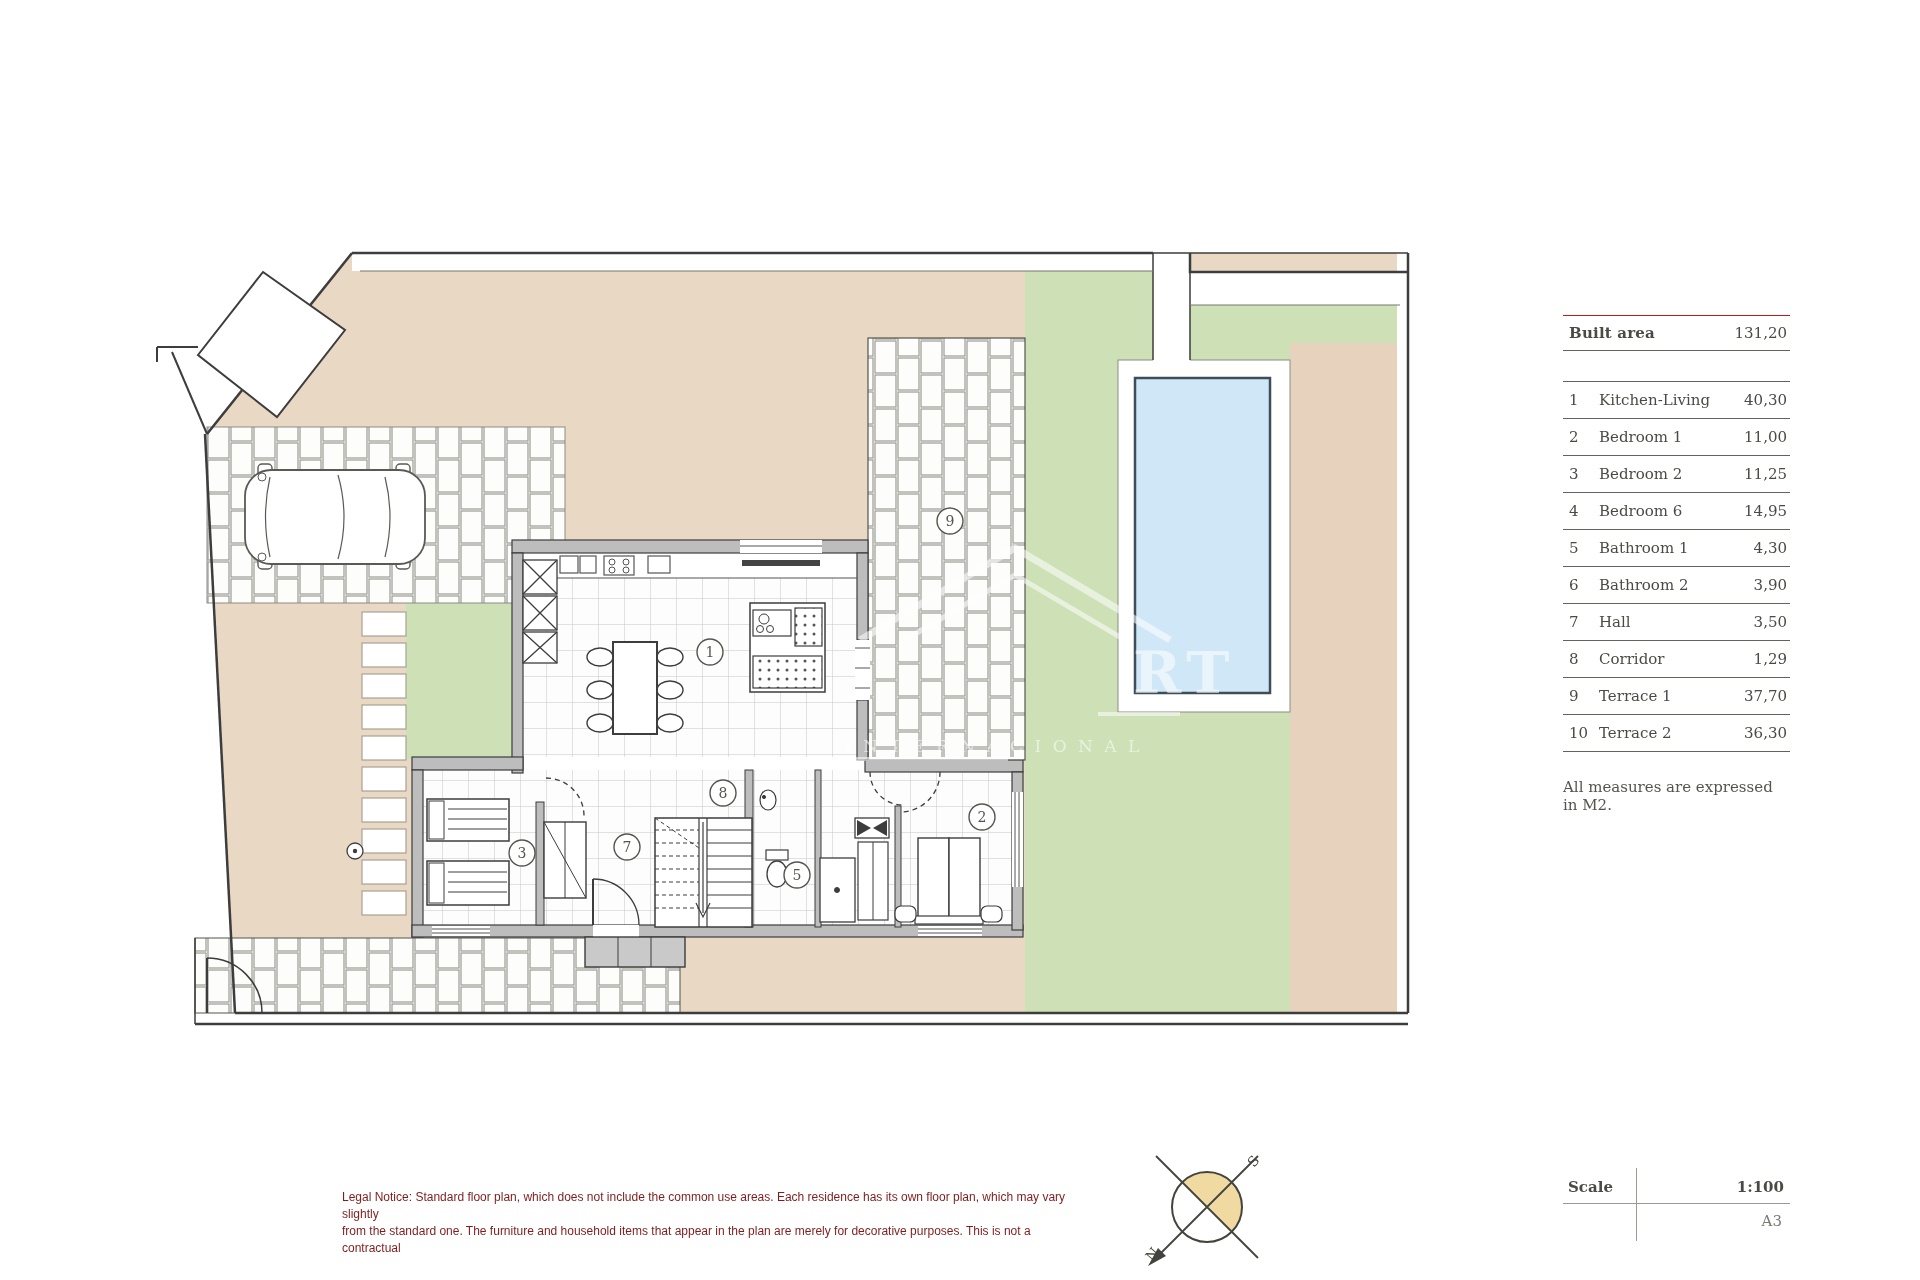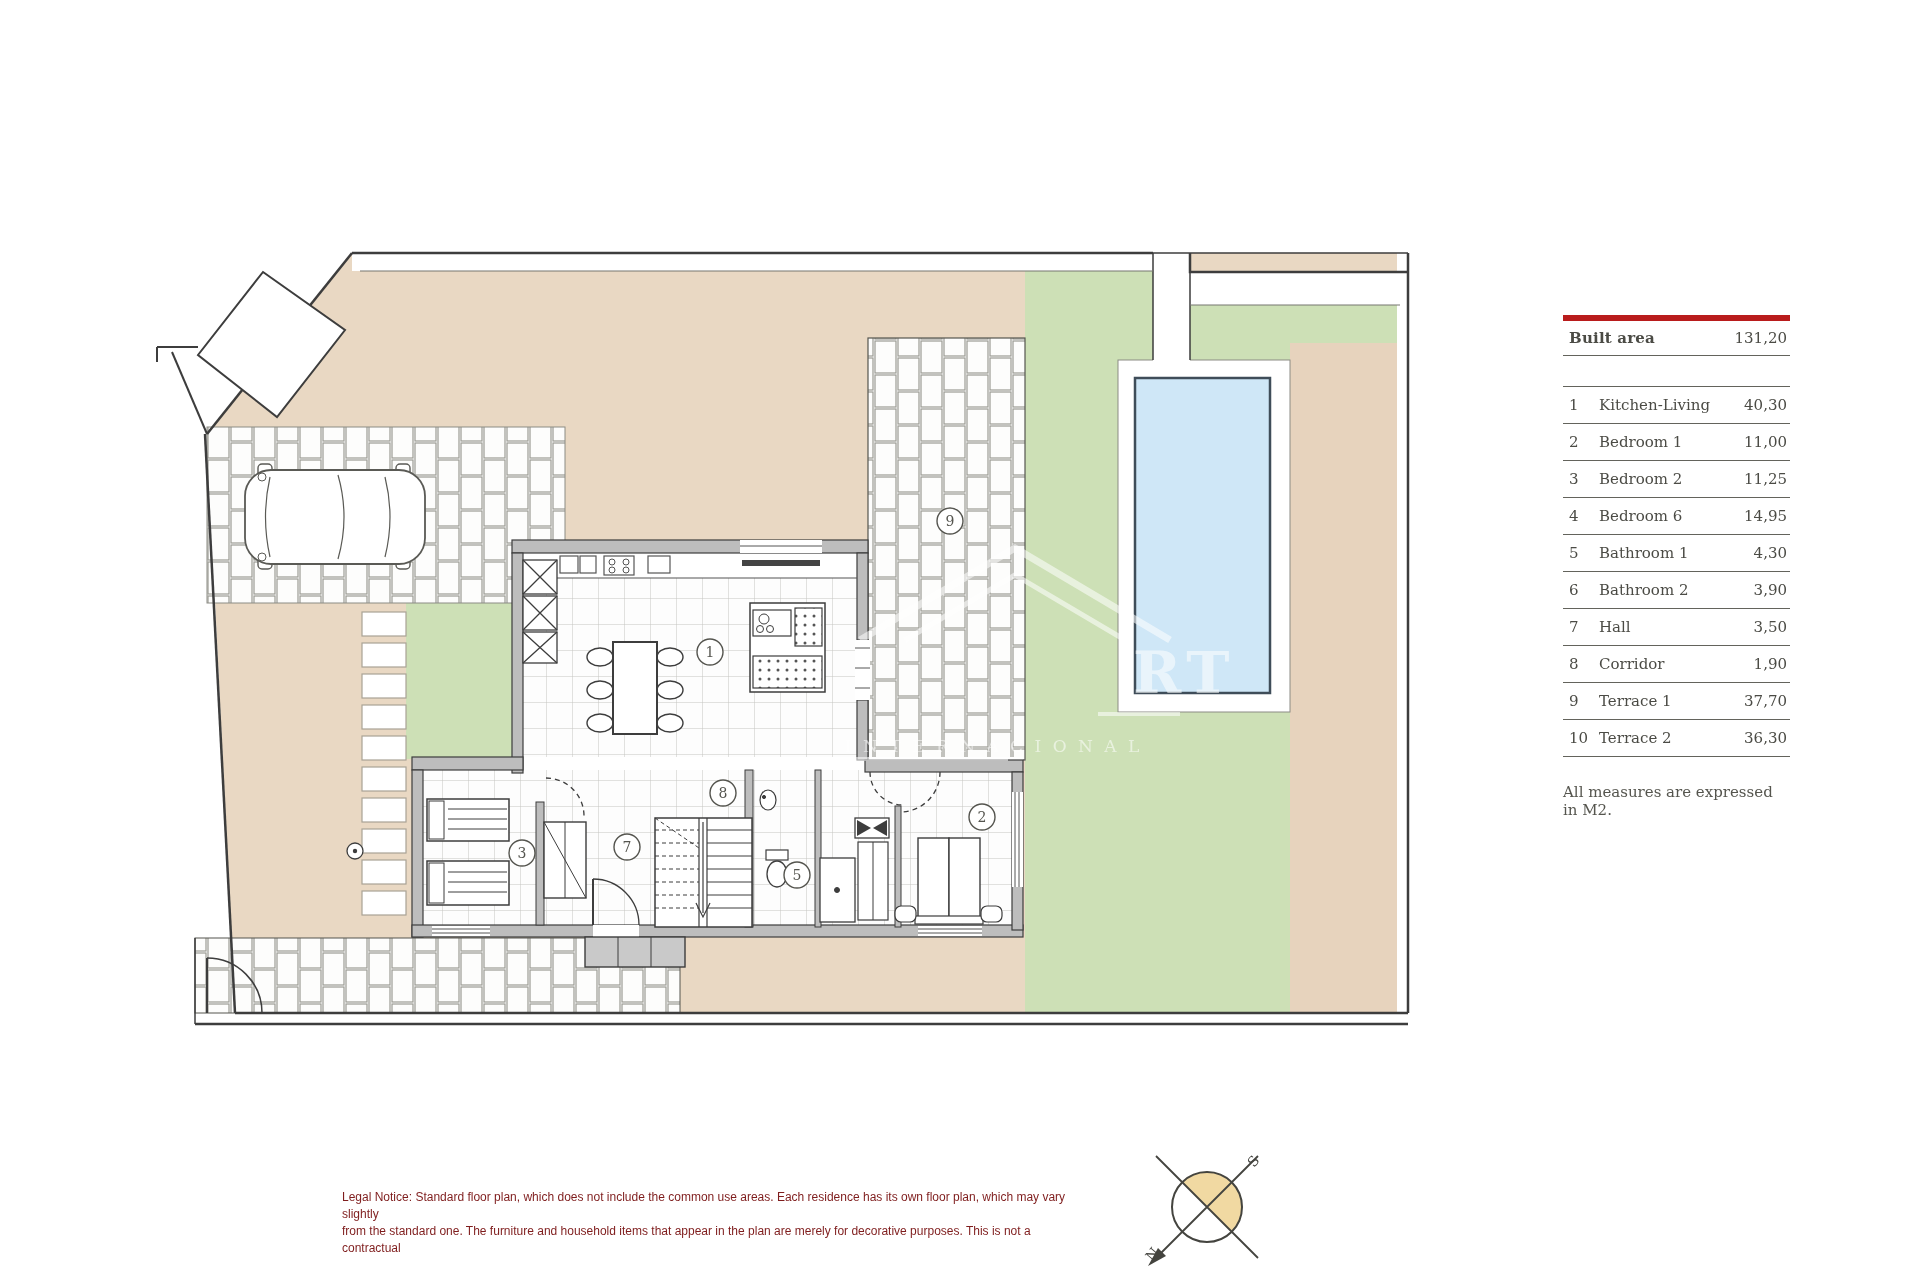--- a/index.html
+++ b/index.html
@@ -1,21 +1,21 @@
 <!DOCTYPE html>
 <html><head>
 <meta charset="utf-8">
 <style>
   html,body{margin:0;padding:0;background:#fff;}
   #page{position:relative;width:1920px;height:1280px;background:#ffffff;overflow:hidden;
         font-family:"DejaVu Serif", serif;color:#4b4b45;}
   svg text{font-family:"DejaVu Serif", serif;}
   
   #panel{position:absolute;left:1563px;top:315px;width:227px;font-size:15px;color:#4b4b45;}
-  .builtrow{height:34px;border-top:6px solid #b91c1c;border-bottom:1px solid #63635c;
+  .builtrow{height:34px;border-top:1px solid #b91c1c;border-bottom:1px solid #63635c;
             display:flex;align-items:center;justify-content:space-between;padding:0 3px 0 6px;}
   .builtrow .bl{font-weight:bold;letter-spacing:.2px;}
   #rooms{margin-top:30px;border-top:1px solid #63635c;}
   .rrow{height:36px;border-bottom:1px solid #63635c;display:flex;align-items:center;padding:0 3px 0 6px;}
   .rnum{width:30px;flex:0 0 30px;}
   .rname{flex:1;}
   .rval{text-align:right;}
   #measnote{margin-top:26px;font-size:15px;color:#55554e;}
   
   #legal{position:absolute;left:342px;top:1189px;width:750px;font-family:"Liberation Sans",sans-serif;
@@ -367,21 +367,21 @@
           <span class="rval">3,90</span>
         </div>
     <div class="rrow">
           <span class="rnum">7</span>
           <span class="rname">Hall</span>
           <span class="rval">3,50</span>
         </div>
     <div class="rrow">
           <span class="rnum">8</span>
           <span class="rname">Corridor</span>
-          <span class="rval">1,90</span>
+          <span class="rval">1,29</span>
         </div>
     <div class="rrow">
           <span class="rnum">9</span>
           <span class="rname">Terrace 1</span>
           <span class="rval">37,70</span>
         </div>
     <div class="rrow">
           <span class="rnum">10</span>
           <span class="rname">Terrace 2</span>
           <span class="rval">36,30</span>
@@ -390,14 +390,21 @@
   <div id="measnote">All measures are expressed in M2.</div>
 </div>
 
 
 <div id="legal">
   <div>Legal Notice: Standard floor plan, which does not include the common use areas. Each residence has its own floor plan, which may vary slightly</div>
   <div>from the standard one. The furniture and household items that appear in the plan are merely for decorative purposes. This is not a contractual</div>
 </div>
 
 
-
+<div id="scaleblock">
+  <div class="vline"></div>
+  <div class="hline"></div>
+  <span id="scale-label">Scale</span>
+  <span id="scale-value">1:100</span>
+  <span id="sheet-size">A3</span>
 </div>
 
+</div>
+
 </body></html>

